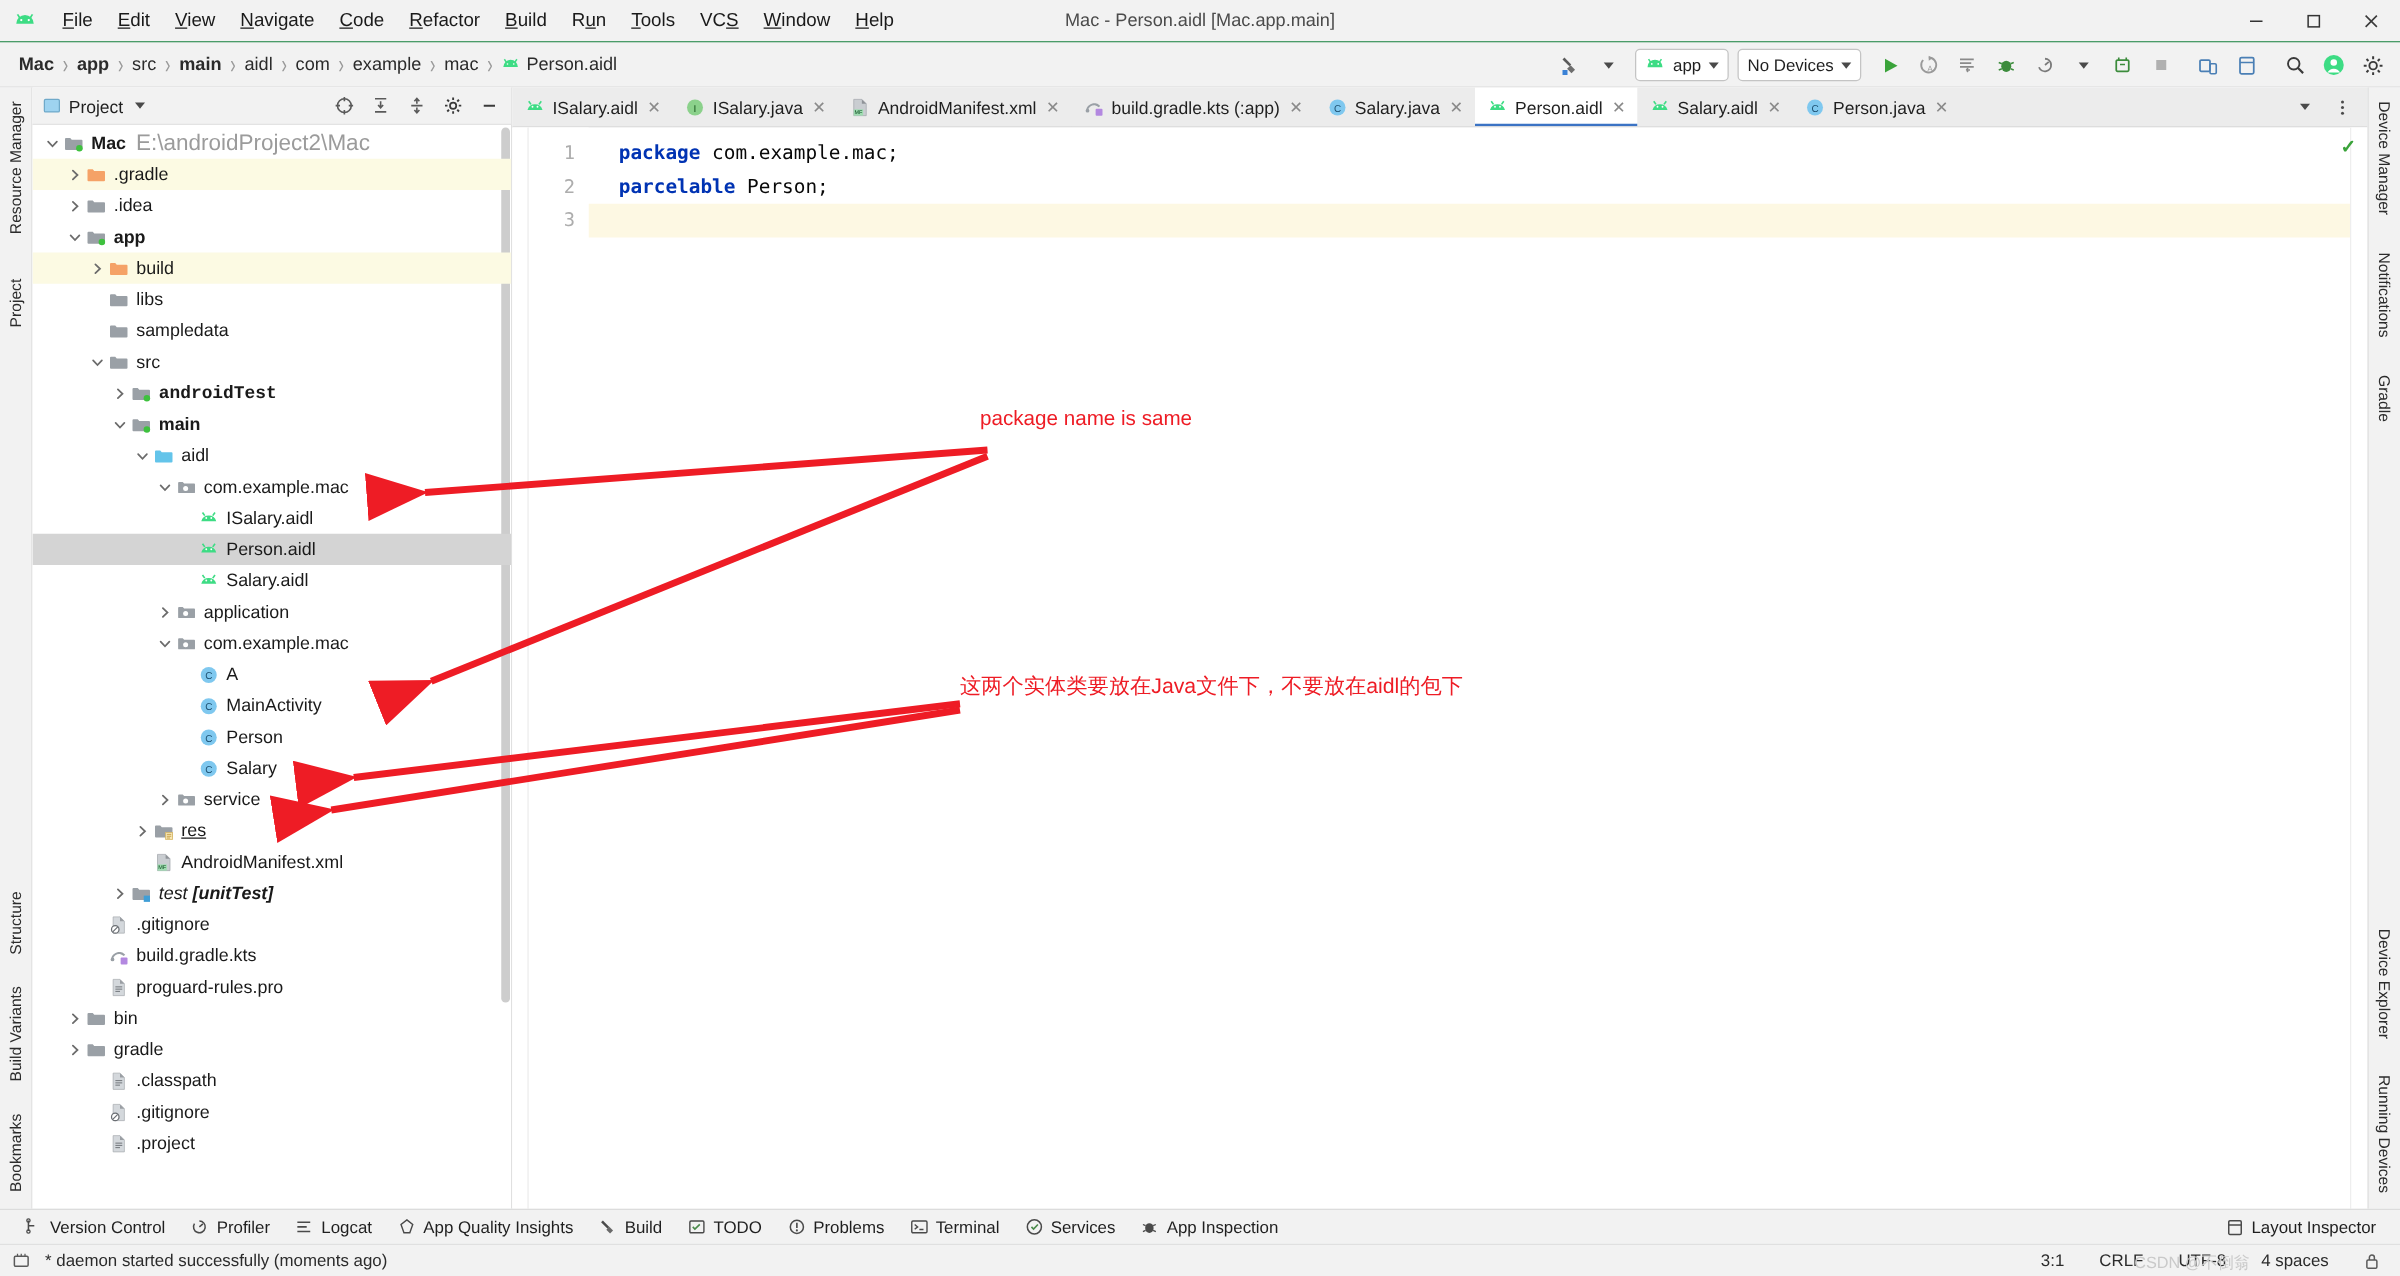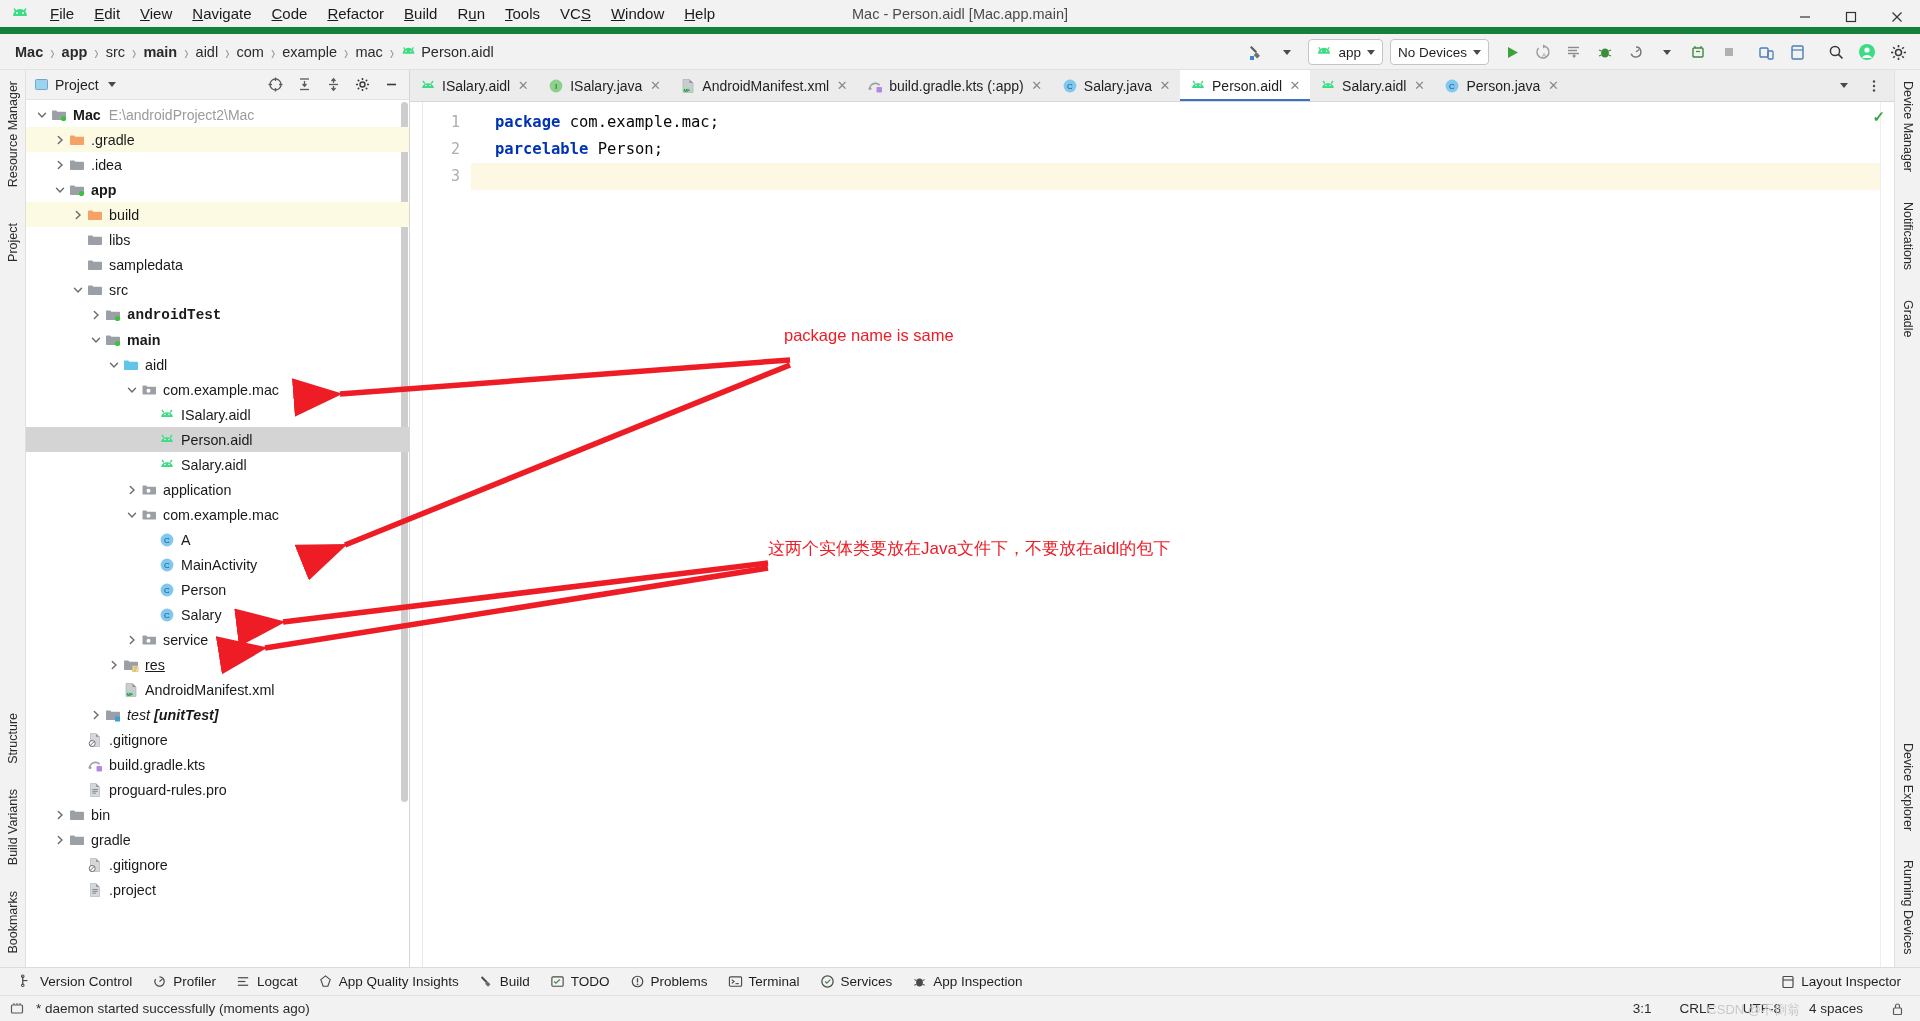--- a/index.html
+++ b/index.html
@@ -18,21 +18,21 @@
     display: flex; flex-direction: column;
   }
 
   
   .menubar {
     height: 34px; min-height: 34px;
     background: #f2f2f2;
     display: flex; align-items: center;
     padding-left: 10px;
     position: relative;
-    border-bottom: 7px solid #15803d;
+    border-bottom: 1px solid #15803d;
   }
   .app-logo {
     width: 20px; height: 20px;
     margin-right: 10px;
     display: flex; align-items: center; justify-content: center;
   }
   .menu-item {
     font-size: 15px; color: #1a1a1a;
     padding: 3px 10px;
     cursor: default;
@@ -172,21 +172,21 @@
     flex: 0 0 16px;
   }
   .ticon {
     width: 18px; height: 18px;
     display: flex; align-items: center; justify-content: center;
     flex: 0 0 18px;
     margin-right: 5px;
   }
   .tlabel { font-size: 14.3px; }
   .tlabel.b { font-weight: bold; }
-  .tpath { font-size: 14px; color: #9b9b9b; margin-left: 8px; }
+  .tpath { font-size: 18px; color: #9b9b9b; margin-left: 8px; }
   .scroll-v {
     position: absolute; right: 1px; top: 2px;
     width: 7px; height: 700px;
     background: #cdcdcd; border-radius: 4px;
   }
 
   
   .editor-wrap {
     flex: 1; display: flex; flex-direction: column;
     min-width: 0; background: #ffffff;
@@ -1051,20 +1051,35 @@
             <span class="tlabel">gradle</span>
           </div>
           <div class="trow" style="padding-left: 44px;">
             <span class="twist">
               <span></span>
             </span>
             <span class="ticon">
               <svg width="16" height="16" viewBox="0 0 16 16">
                 <path d="M3.5 1.5h5.5L12.5 5v9.5h-9z" fill="#d4d8dc" stroke="#a9adb2" stroke-width=".6"></path>
                 <path d="M9 1.5V5h3.5z" fill="#9a9ea3"></path>
+                <line x1="5.3" y1="7.5" x2="10.8" y2="7.5" stroke="#70757a" stroke-width=".8"></line>
+                <line x1="5.3" y1="9.3" x2="10.8" y2="9.3" stroke="#70757a" stroke-width=".8"></line>
+                <line x1="5.3" y1="11.1" x2="9" y2="11.1" stroke="#70757a" stroke-width=".8"></line>
+              </svg>
+            </span>
+            <span class="tlabel">.classpath</span>
+          </div>
+          <div class="trow" style="padding-left: 44px;">
+            <span class="twist">
+              <span></span>
+            </span>
+            <span class="ticon">
+              <svg width="16" height="16" viewBox="0 0 16 16">
+                <path d="M3.5 1.5h5.5L12.5 5v9.5h-9z" fill="#d4d8dc" stroke="#a9adb2" stroke-width=".6"></path>
+                <path d="M9 1.5V5h3.5z" fill="#9a9ea3"></path>
                 <circle cx="5.2" cy="11.5" r="3" fill="#fff" stroke="#6a6e73" stroke-width="1"></circle>
                 <line x1="3.2" y1="13.5" x2="7.2" y2="9.5" stroke="#6a6e73" stroke-width="1"></line>
               </svg>
             </span>
             <span class="tlabel">.gitignore</span>
           </div>
           <div class="trow" style="padding-left: 44px;">
             <span class="twist">
               <span></span>
             </span>

